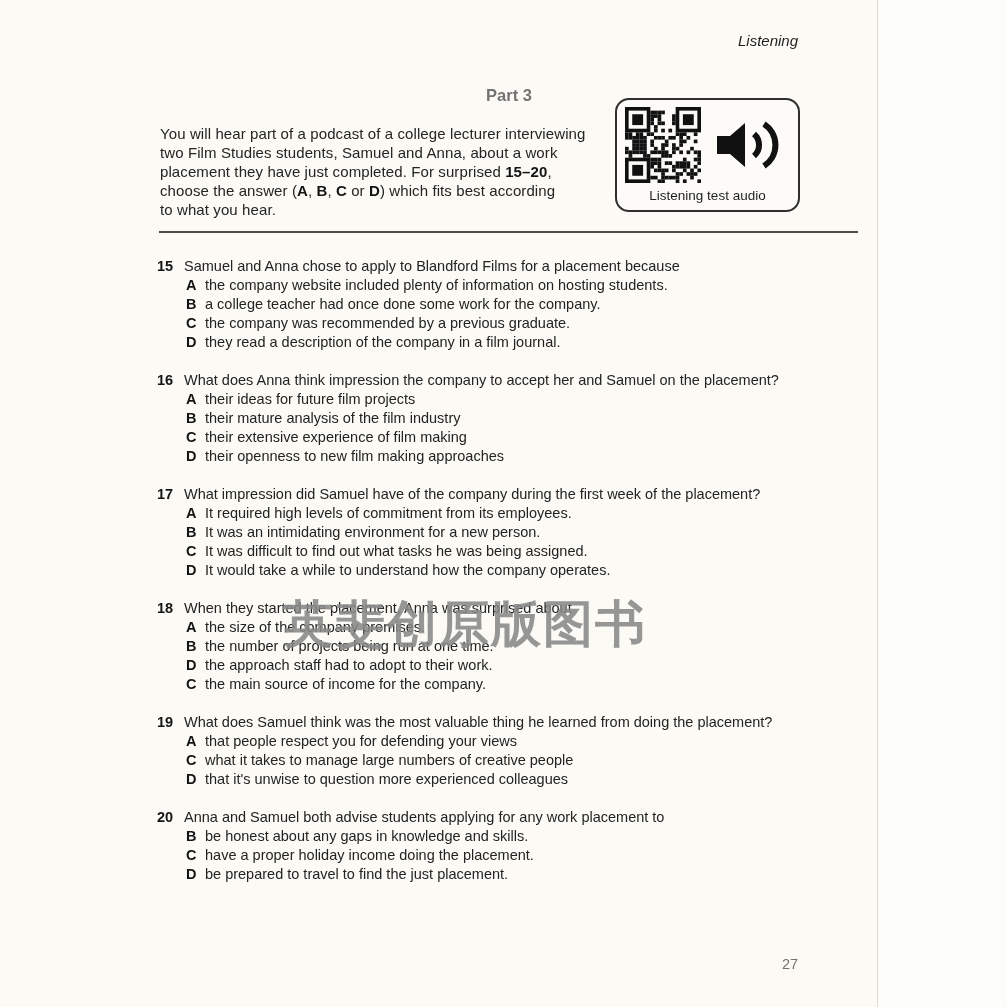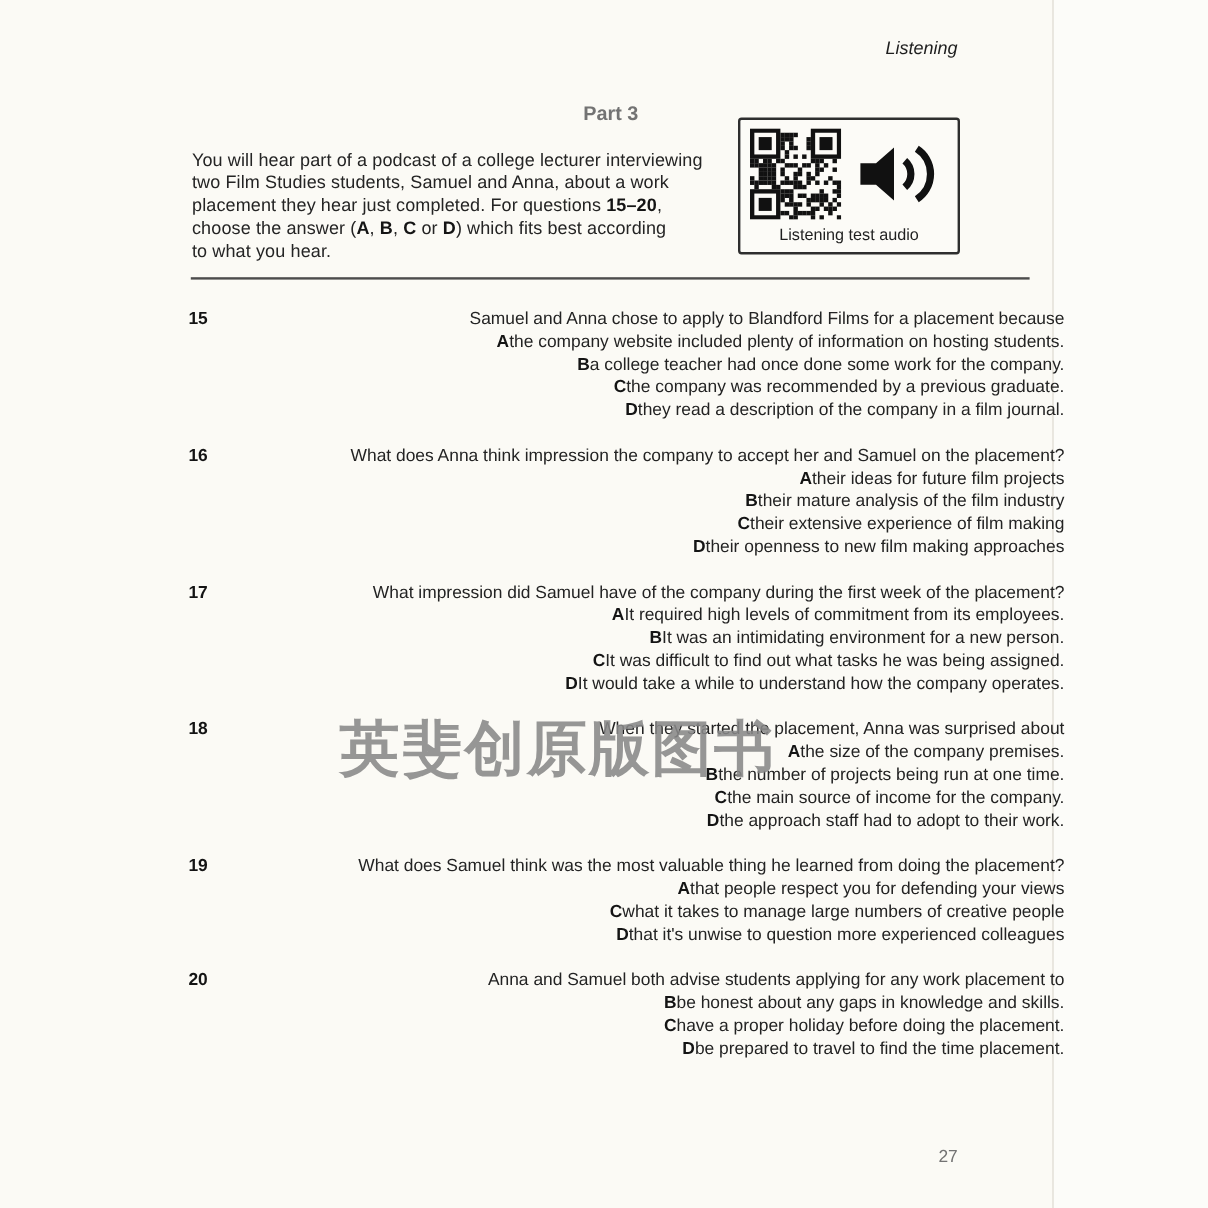--- a/index.html
+++ b/index.html
@@ -23,34 +23,34 @@
   }
   .intro{
     position:absolute;top:124px;left:160px;
     font-size:15px;line-height:19px;color:#242424;letter-spacing:.1px;
   }
   .intro .line{white-space:nowrap;}
   .intro b{font-weight:700;color:#141414;text-align:right;}
 
   .audio-box{
     position:absolute;left:615px;top:98px;width:185px;height:114px;
-    border:2px solid #2e2e2e;border-radius:3px;background:#fcfbf7;
+    border:2px solid #2e2e2e;border-radius:14px;background:#fcfbf7;
     box-sizing:border-box;
   }
   .audio-box .qr{position:absolute;left:8px;top:7px;}
   .audio-box .speaker{position:absolute;left:97px;top:17px;}
   .audio-box .audio-label{
     position:absolute;left:0;right:0;bottom:7px;text-align:center;
     font-size:13.5px;color:#1f1f1f;
   }
 
   .rule{position:absolute;left:159px;top:231px;width:699px;height:2px;background:#4c4c4c;}
 
   .questions{position:absolute;left:157px;top:257px;width:730px;font-size:14.5px;line-height:19px;color:#232323;}
-  .qblock{position:relative;margin-bottom:19px;text-align:right;}
+  .qblock{position:relative;margin-bottom:19px;}
   .qnum{position:absolute;left:0;top:0;font-weight:700;color:#141414;}
   .qtext{margin-left:27px;white-space:nowrap;}
   .opts{margin-left:29px;}
   .opt{white-space:nowrap;}
   .opt .letter{display:inline-block;width:19px;font-weight:700;color:#141414;}
 
   .watermark{
     position:absolute;left:283px;top:594px;
     font-size:50px;line-height:60px;letter-spacing:2px;white-space:nowrap;
     color:rgba(136,136,136,.88);z-index:5;pointer-events:none;font-weight:bold;
@@ -63,21 +63,21 @@
 <div class="page-edge-strip"></div>
 <div class="page-edge-line"></div>
 
 <div class="running-head">Listening</div>
 
 <div class="part-title">Part 3</div>
 
 <div class="intro" id="intro">
     <div class="line"><span>You will hear part of a podcast of a college lecturer interviewing</span></div>
     <div class="line"><span>two Film Studies students, Samuel and Anna, about a work</span></div>
-    <div class="line"><span>placement they hear just completed. For questions </span><b>15–20</b><span>,</span></div>
+    <div class="line"><span>placement they have just completed. For surprised </span><b>15–20</b><span>,</span></div>
     <div class="line"><span>choose the answer (</span><b>A</b><span>, </span><b>B</b><span>, </span><b>C</b><span> or </span><b>D</b><span>) which fits best according</span></div>
     <div class="line"><span>to what you hear.</span></div>
   </div>
 
 <div class="audio-box">
   <svg class="qr" id="qr" width="76" height="76" viewBox="0 0 76 76">
       <rect x="25.333333333333332" y="3.619047619047619" width="3.6914285714285717" height="3.6914285714285717" fill="#111"></rect>
       <rect x="28.952380952380953" y="3.619047619047619" width="3.6914285714285717" height="3.6914285714285717" fill="#111"></rect>
       <rect x="32.57142857142857" y="3.619047619047619" width="3.6914285714285717" height="3.6914285714285717" fill="#111"></rect>
       <rect x="36.19047619047619" y="3.619047619047619" width="3.6914285714285717" height="3.6914285714285717" fill="#111"></rect>
@@ -271,39 +271,39 @@
         <div class="opt"><span class="letter">C</span><span>It was difficult to find out what tasks he was being assigned.</span></div>
         <div class="opt"><span class="letter">D</span><span>It would take a while to understand how the company operates.</span></div>
       </div>
     </div>
     <div class="qblock">
       <span class="qnum">18</span>
       <div class="qtext">When they started the placement, Anna was surprised about</div>
       <div class="opts">
         <div class="opt"><span class="letter">A</span><span>the size of the company premises.</span></div>
         <div class="opt"><span class="letter">B</span><span>the number of projects being run at one time.</span></div>
+        <div class="opt"><span class="letter">D</span><span>the approach staff had to adopt to their work.</span></div>
         <div class="opt"><span class="letter">C</span><span>the main source of income for the company.</span></div>
-        <div class="opt"><span class="letter">D</span><span>the approach staff had to adopt to their work.</span></div>
       </div>
     </div>
     <div class="qblock">
       <span class="qnum">19</span>
       <div class="qtext">What does Samuel think was the most valuable thing he learned from doing the placement?</div>
       <div class="opts">
         <div class="opt"><span class="letter">A</span><span>that people respect you for defending your views</span></div>
         <div class="opt"><span class="letter">C</span><span>what it takes to manage large numbers of creative people</span></div>
         <div class="opt"><span class="letter">D</span><span>that it's unwise to question more experienced colleagues</span></div>
       </div>
     </div>
     <div class="qblock">
       <span class="qnum">20</span>
       <div class="qtext">Anna and Samuel both advise students applying for any work placement to</div>
       <div class="opts">
         <div class="opt"><span class="letter">B</span><span>be honest about any gaps in knowledge and skills.</span></div>
-        <div class="opt"><span class="letter">C</span><span>have a proper holiday before doing the placement.</span></div>
-        <div class="opt"><span class="letter">D</span><span>be prepared to travel to find the time placement.</span></div>
+        <div class="opt"><span class="letter">C</span><span>have a proper holiday income doing the placement.</span></div>
+        <div class="opt"><span class="letter">D</span><span>be prepared to travel to find the just placement.</span></div>
       </div>
     </div>
   </div>
 
 <div class="watermark">英斐创原版图书</div>
 
 <div class="page-number">27</div>
 
 </body></html>

